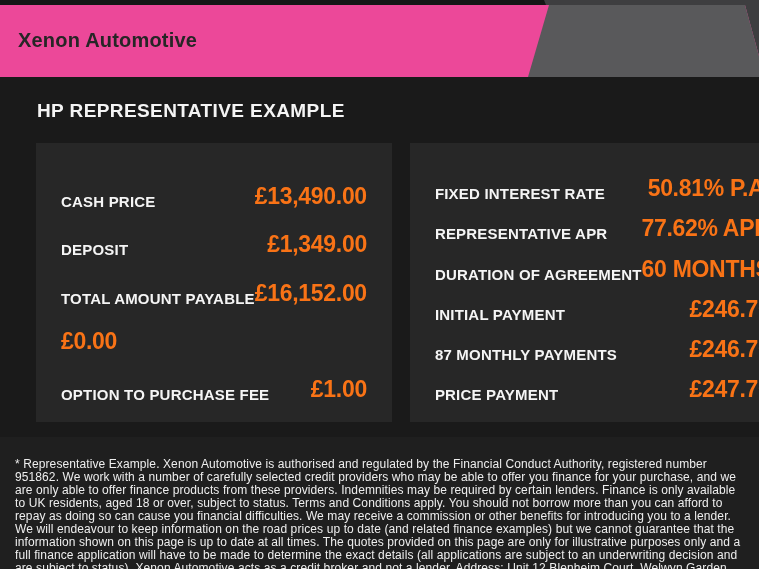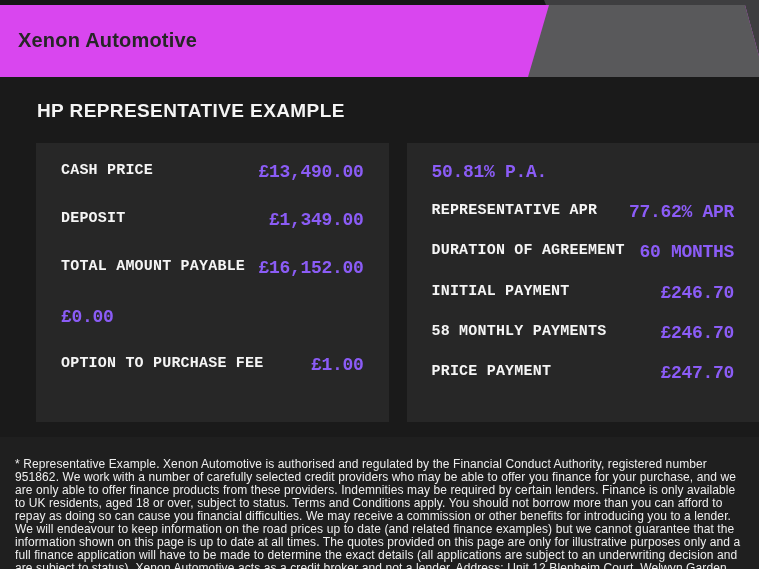--- a/index.html
+++ b/index.html
@@ -12,21 +12,21 @@
 
   
   .top-strip {
     position: absolute; top: 0; left: 0;
     width: 759px; height: 5px;
     background: #161616; z-index: 1;
   }
   .header {
     position: absolute; top: 0; left: 0;
     width: 759px; height: 77px;
-    background: #d946ef;
+    background: #ec4899;
   }
   .brand {
     position: absolute; left: 18px; top: 0; height: 77px;
     display: flex; align-items: center;
     padding-top: 4px;
     font-size: 20px; font-weight: 700; color: #262626;
     letter-spacing: 0.2px;
     z-index: 4;
   }
   .price-banner-back {
@@ -74,28 +74,28 @@
   }
   .panel {
     flex: 1 1 0;
     height: 279px;
     background: #272727;
     display: flex; flex-direction: column;
     padding: 19px 25px;
   }
   .row {
     flex: 1 1 0;
-    display: flex; align-items: flex-start; justify-content: space-between; font-family: Liberation Mono, monospace;
+    display: flex; align-items: flex-end; justify-content: space-between;
   }
   .row-label {
     font-size: 15px; font-weight: 700; color: #f5f5f5;
     letter-spacing: 0.2px; white-space: nowrap;
   }
   .row-value {
-    font-size: 18px; font-weight: 700; color: #8b5cf6;
+    font-size: 23px; font-weight: 700; color: #f97316;
     letter-spacing: -0.3px; white-space: nowrap;
   }
 
   
   .footer {
     position: absolute; top: 437px; left: 0;
     width: 759px; height: 132px;
     background: #1f1f1f;
     padding: 21px 14px 0 15px;
   }
@@ -139,36 +139,37 @@
         <span class="row-value">£0.00</span>
       </div>
       <div class="row">
         <span class="row-label">OPTION TO PURCHASE FEE</span>
         <span class="row-value">£1.00</span>
       </div>
     </div>
 
     <div class="panel">
       <div class="row">
+        <span class="row-label">FIXED INTEREST RATE</span>
         <span class="row-value">50.81% P.A.</span>
       </div>
       <div class="row">
         <span class="row-label">REPRESENTATIVE APR</span>
         <span class="row-value">77.62% APR</span>
       </div>
       <div class="row">
         <span class="row-label">DURATION OF AGREEMENT</span>
         <span class="row-value">60 MONTHS</span>
       </div>
       <div class="row">
         <span class="row-label">INITIAL PAYMENT</span>
         <span class="row-value">£246.70</span>
       </div>
       <div class="row">
-        <span class="row-label">58 MONTHLY PAYMENTS</span>
+        <span class="row-label">87 MONTHLY PAYMENTS</span>
         <span class="row-value">£246.70</span>
       </div>
       <div class="row">
         <span class="row-label">PRICE PAYMENT</span>
         <span class="row-value">£247.70</span>
       </div>
     </div>
 
   </div>
 </div>

